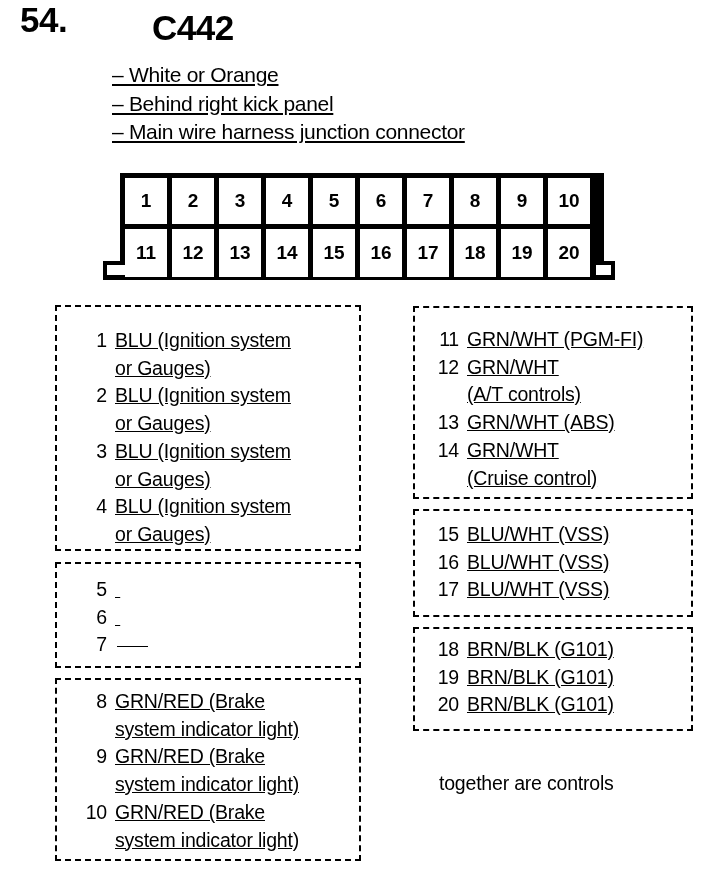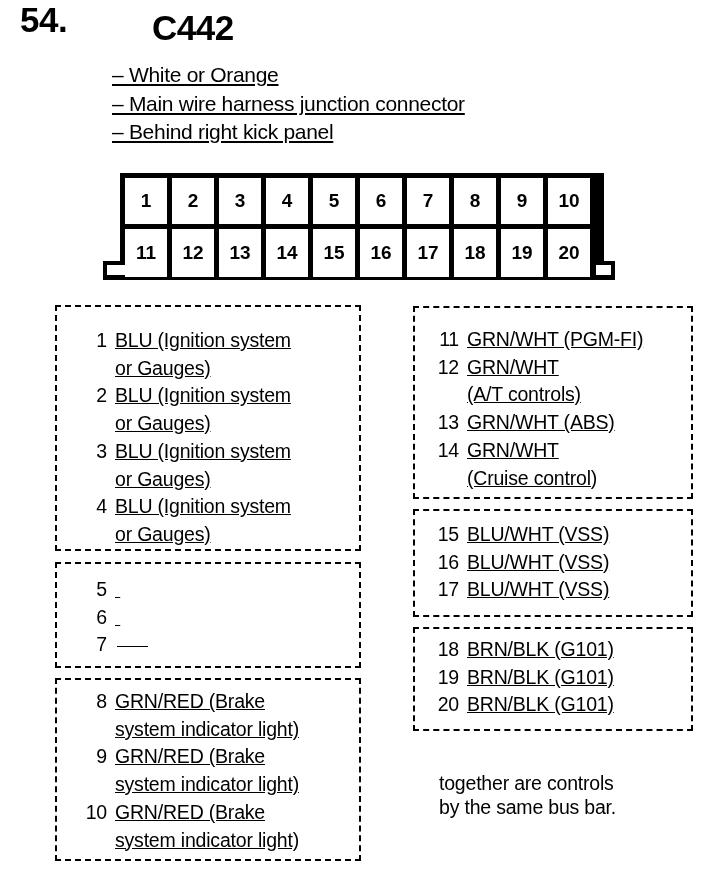--- a/index.html
+++ b/index.html
@@ -55,22 +55,22 @@
     .footnote { position: absolute; left: 439px; top: 772px; font-size: 19.5px; line-height: 23.5px; letter-spacing: -0.2px; }
   </style>
 </head>
 <body>
 
 <div class="title-num">54.</div>
 <div class="title-id">C442</div>
 
 <div class="notes">
   <div>– White or Orange</div>
+  <div>– Behind right kick panel</div>
   <div>– Main wire harness junction connector</div>
-  <div>– Behind right kick panel</div>
 </div>
 
 <div class="connector">
   <div class="conn-tab left"></div>
   <div class="conn-tab right"></div>
   <div class="conn-body"></div>
   <div class="conn-tab-inner left"></div>
   <div class="conn-tab-inner right"></div>
   <div class="cells">
     <div class="row top" id="row-top">
@@ -244,14 +244,13 @@
     <div class="entry">
       <div class="pin">20</div>
       <div class="desc">
         <div class="line">BRN/BLK (G101)</div>
       </div>
     </div>
   </div>
 
 <div class="footnote">
   <div>together are controls</div>
-  <div>by the same bus bar.</div>
 </div>
 
 </body></html>

